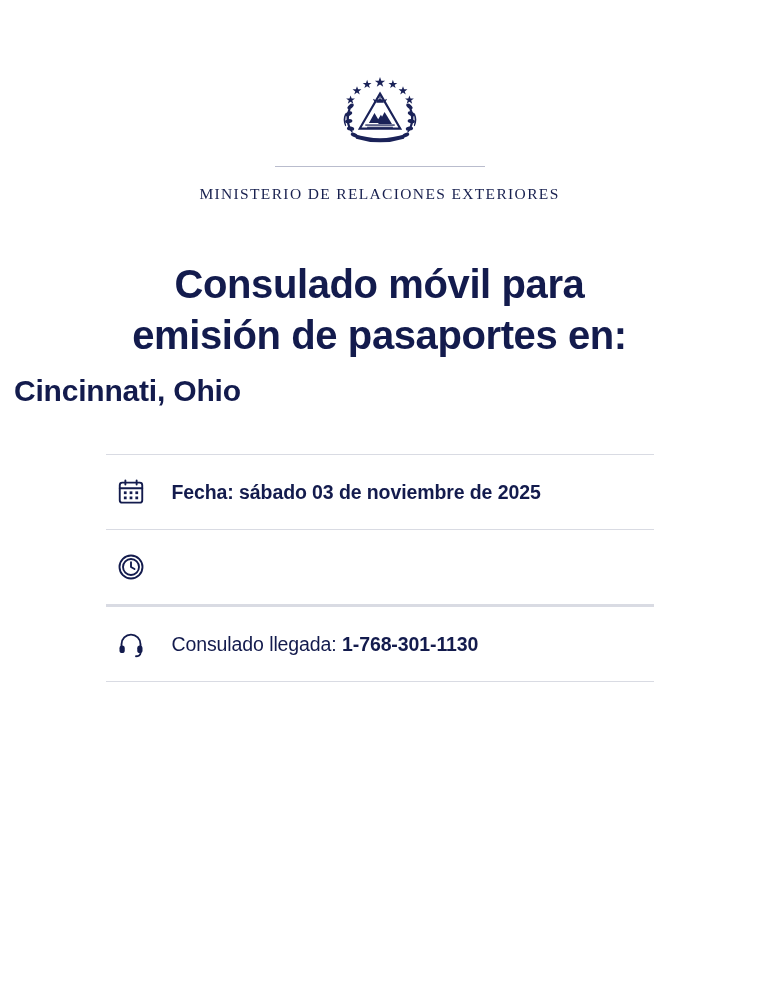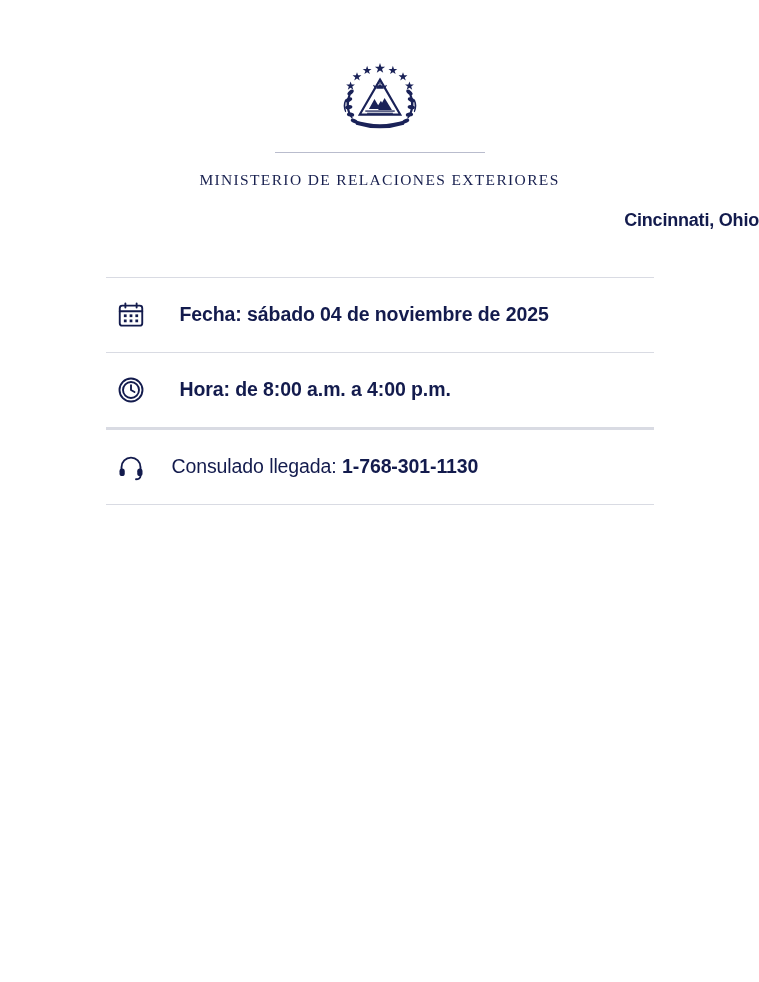--- a/index.html
+++ b/index.html
@@ -12,21 +12,21 @@
     background: #ffffff;
     font-family: "Liberation Sans", sans-serif;
     color: #131b4d;
     overflow: hidden;
   }
   .page {
     position: relative;
     width: 759px;
     height: 960px;
     box-sizing: border-box;
-    padding: 0;
+    padding: 14px;
   }
 
   
   .crest-wrap {
     padding-top: 52px;
     display: flex;
     flex-direction: column;
     align-items: center;
   }
   .crest {
@@ -55,23 +55,23 @@
     margin-top: 56px;
     text-align: center;
     font-size: 40px;
     font-weight: 700;
     line-height: 1.28;
     letter-spacing: -0.4px;
     color: #131b4d;
     padding: 0 60px;
   }
   .subtitle {
-    margin-top: 21px;
-    text-align: right;
-    font-size: 18px;
+    margin-top: 13px;
+    text-align: left;
+    font-size: 30px;
     font-weight: 700;
     color: #131b4d;
     letter-spacing: -0.2px;
   }
 
   
   .details {
     margin: 46px auto 0 auto;
     width: 548px;
   }
@@ -101,21 +101,20 @@
     letter-spacing: -0.1px;
   }
   .row-label {
     font-weight: 400;
   }
   .row-value {
     font-weight: 700;
   }
   .row-label.bold {
     font-weight: 700;
-    margin-left: 8px;
   }
 </style>
 </head>
 <body>
 
 <div class="page">
 
   <div class="crest-wrap">
     <span>
       <svg class="crest" viewBox="0 0 100 100" xmlns="http://www.w3.org/2000/svg" aria-hidden="true">
@@ -165,20 +164,24 @@
           <path d="M50 36 a4 4 0 0 1 4 4 h-8 a4 4 0 0 1 4-4z"></path>
 
           <path d="M22 74 q28 9 56 0 l-2 5 q-26 8 -52 0z"></path>
         </g>
       </svg>
     </span>
     <div class="crest-rule"></div>
     <div class="ministry">MINISTERIO DE RELACIONES EXTERIORES</div>
   </div>
 
+  <div class="title">
+    <div>Consulado móvil para</div>
+    <div>emisión de pasaportes en:</div>
+  </div>
   <div class="subtitle">Cincinnati, Ohio</div>
 
   <div class="details">
 
     <div class="divider"></div>
 
     <div class="row">
       <div class="row-icon">
         <svg width="30" height="30" viewBox="0 0 24 24" fill="none" stroke="#131b4d" stroke-width="1.5" stroke-linecap="round" stroke-linejoin="round">
           <rect x="3" y="4.5" width="18" height="16" rx="2"></rect>
@@ -188,37 +191,33 @@
           <rect x="6.3" y="11.5" width="2.2" height="2.2" fill="#131b4d" stroke="none"></rect>
           <rect x="10.9" y="11.5" width="2.2" height="2.2" fill="#131b4d" stroke="none"></rect>
           <rect x="15.5" y="11.5" width="2.2" height="2.2" fill="#131b4d" stroke="none"></rect>
           <rect x="6.3" y="15.6" width="2.2" height="2.2" fill="#131b4d" stroke="none"></rect>
           <rect x="10.9" y="15.6" width="2.2" height="2.2" fill="#131b4d" stroke="none"></rect>
           <rect x="15.5" y="15.6" width="2.2" height="2.2" fill="#131b4d" stroke="none"></rect>
         </svg>
       </div>
       <div class="row-text">
         <span class="row-label bold">Fecha:</span>
-        <span class="row-value">sábado 04 de noviembre de 2025</span>
+        <span class="row-value">sábado 03 de noviembre de 2025</span>
       </div>
     </div>
 
     <div class="divider"></div>
 
     <div class="row">
       <div class="row-icon">
         <svg width="30" height="30" viewBox="0 0 24 24" fill="none" stroke="#131b4d" stroke-width="1.5" stroke-linecap="round" stroke-linejoin="round">
           <circle cx="12" cy="12" r="9.2"></circle>
           <circle cx="12" cy="12" r="6.4"></circle>
           <polyline points="12,8.2 12,12 14.8,13.6"></polyline>
         </svg>
-      </div>
-      <div class="row-text">
-        <span class="row-label bold">Hora:</span>
-        <span class="row-value">de 8:00 a.m. a 4:00 p.m.</span>
       </div>
     </div>
 
     <div class="divider"></div>
 
 
     <div class="divider"></div>
 
 
     <div class="divider"></div>

